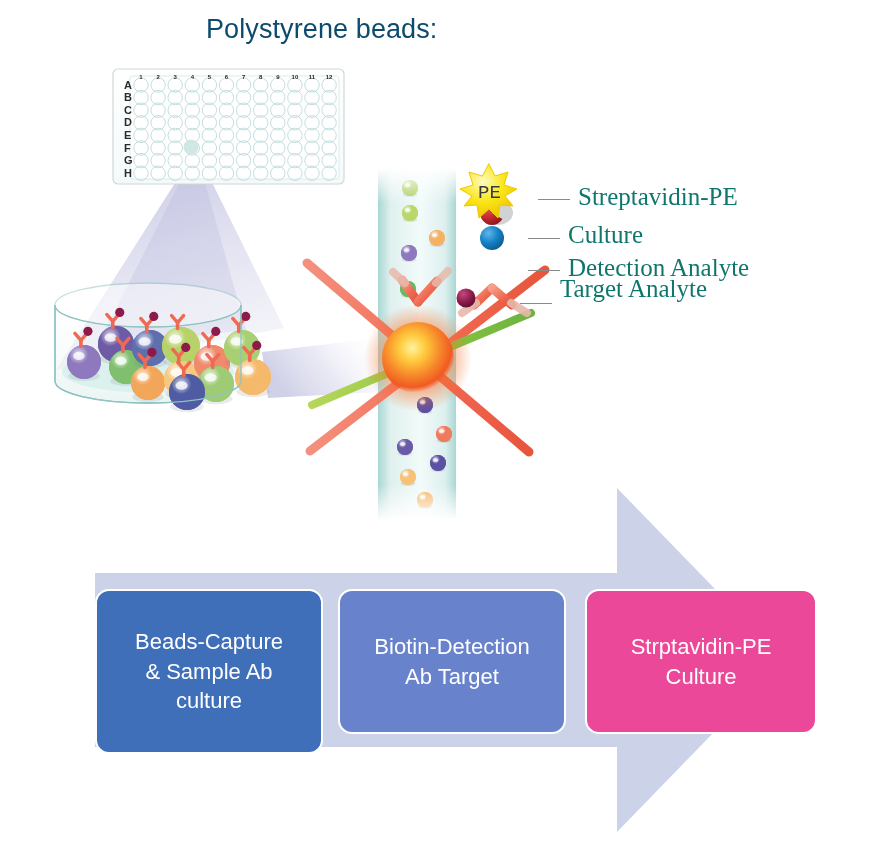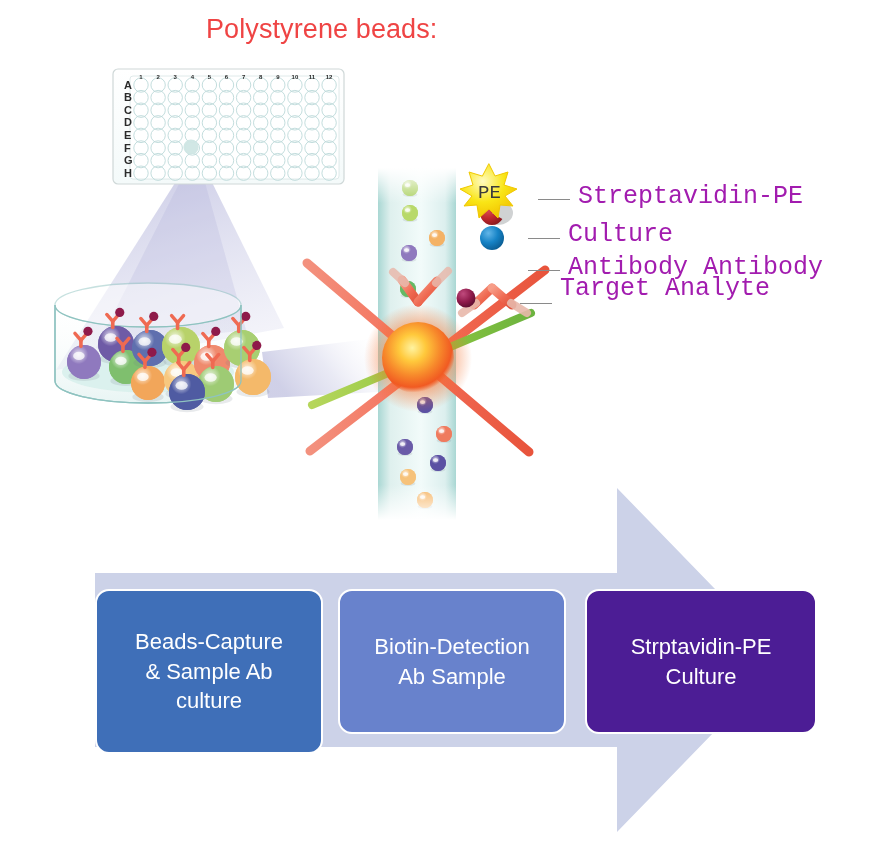--- a/index.html
+++ b/index.html
@@ -8,29 +8,29 @@
     width:884px;height:860px;position:relative;overflow:hidden;
     font-family:"Liberation Sans", sans-serif;
     color:#231f20;
   }
   #stage{position:absolute;inset:0;width:884px;height:860px;}
 
   
   .title{
     position:absolute;left:206px;top:14px;
     font-family:"Liberation Sans", sans-serif;
-    font-size:27px;font-weight:400;color:#ef4444;
+    font-size:27px;font-weight:400;color:#0c4a6e;
     letter-spacing:.1px;white-space:nowrap;
   }
 
   
   .legend-label{
     position:absolute;
-    font-family:Liberation Mono, monospace;
-    font-size:25px;font-weight:400;color:#a21caf;
+    font-family:Liberation Serif, serif;
+    font-size:25px;font-weight:400;color:#0f766e;
     white-space:nowrap;line-height:1;
   }
   .leg1{left:578px;top:184px;}
   .leg2{left:568px;top:222px;}
   .leg3{left:568px;top:255px;}
   .leg4{left:560px;top:276px;}
 
   .leader{position:absolute;height:1px;background:#8a8a8a;}
   .ld1{left:538px;top:199px;width:32px;}
   .ld2{left:528px;top:238px;width:32px;}
@@ -680,24 +680,24 @@
 
   <div class="pe-text">PE</div>
 
   <div class="leader ld1"></div>
   <div class="leader ld2"></div>
   <div class="leader ld3"></div>
   <div class="leader ld4"></div>
 
   <div class="legend-label leg1">Streptavidin-PE</div>
   <div class="legend-label leg2">Culture</div>
-  <div class="legend-label leg3">Antibody Antibody</div>
+  <div class="legend-label leg3">Detection Analyte</div>
   <div class="legend-label leg4">Target Analyte</div>
 
   <div class="pbox" id="pbox0" style="background: rgb(63, 111, 184);">Beads-Capture
 &amp; Sample Ab
 culture</div>
   <div class="pbox" id="pbox1" style="background: rgb(104, 130, 204);">Biotin-Detection
-Ab Sample</div>
-  <div class="pbox" id="pbox2" style="background: #4c1d95;">Strptavidin-PE
+Ab Target</div>
+  <div class="pbox" id="pbox2" style="background: #ec4899;">Strptavidin-PE
 Culture</div>
 
 </div>
 
 </body></html>

